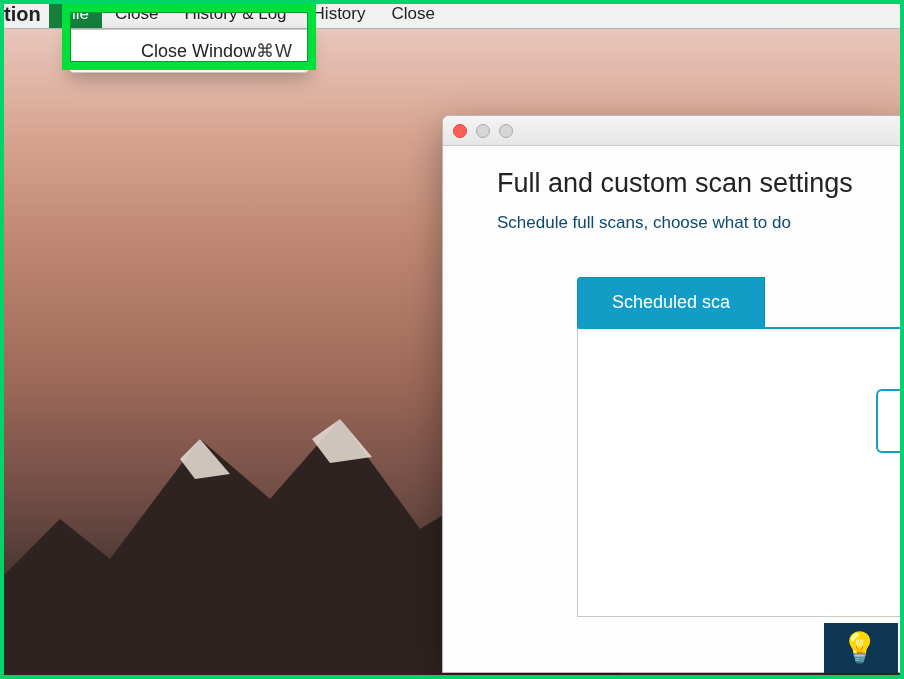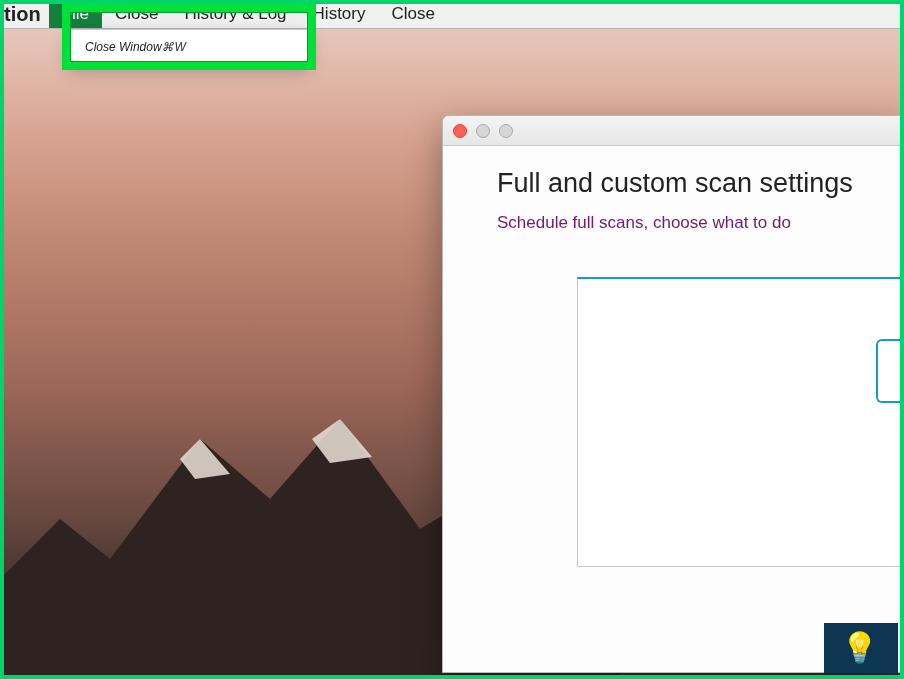--- a/index.html
+++ b/index.html
@@ -37,40 +37,40 @@
     border: 8px solid #00e03a; box-shadow: 0 0 0 1px #009e2a inset;
     pointer-events: none; z-index: 5;
   }
   .dropdown {
     position: absolute; top: 29px; left: 68px; width: 242px;
     background: #fff; border: 1px solid #c8c8c8; border-radius: 0 0 6px 6px;
     box-shadow: 0 6px 18px rgba(0,0,0,.25);
     padding: 6px 0;
   }
   .dropdown .item {
-    display: flex; justify-content: flex-start; align-items: center;
-    padding: 4px 16px; font-size: 12px; color: #222; font-style: italic;
+    display: flex; justify-content: flex-end; align-items: center;
+    padding: 4px 16px; font-size: 18px; color: #222;
   }
   .dropdown .shortcut { color: #333; letter-spacing: 1px; }
   .panel {
     position: absolute; top: 115px; left: 442px; width: 460px; height: 558px;
     background: #fdfdfd; border: 1px solid #b8b8b8; border-radius: 7px 0 0 0;
     box-shadow: 0 12px 36px rgba(0,0,0,.35);
     overflow: hidden;
   }
   .titlebar {
     height: 30px; background: linear-gradient(#f4f4f4,#e6e6e6);
     border-bottom: 1px solid #c9c9c9;
     display: flex; align-items: center; padding-left: 10px; gap: 9px;
   }
   .tl-btn { width: 14px; height: 14px; border-radius: 50%; border: 1px solid #a9a9a9; background: #d6d6d6; }
   .tl-btn.close { background: #ff5f57; border-color: #e14239; }
   .panel-body { padding: 22px 0 0 54px; }
   .panel-title { font-size: 27px; font-weight: 400; color: #222; margin-bottom: 14px; }
-  .panel-desc { font-size: 17px; color: #701a75; margin-bottom: 44px; }
+  .panel-desc { font-size: 17px; color: #0c4a6e; margin-bottom: 44px; }
   .tab-btn {
     display: inline-block; background: #129dc7; color: #fff;
     font-size: 18px; padding: 14px 34px; border-radius: 4px 0 0 0;
     border: 1px solid #0e8cb2; border-bottom: none;
     margin-left: 80px;
   }
   .card {
     margin-left: 80px; margin-top: 0; border: 1px solid #c8c8c8;
     border-top: 2px solid #129dc7;
     height: 290px; background: #fff; position: relative;
@@ -117,20 +117,21 @@
 
 <div class="panel">
   <div class="titlebar">
     <span class="tl-btn close"></span>
     <span class="tl-btn"></span>
     <span class="tl-btn"></span>
   </div>
   <div class="panel-body">
     <div class="panel-title">Full and custom scan settings</div>
     <div class="panel-desc">Schedule full scans, choose what to do</div>
+    <div class="tab-btn">Scheduled sca</div>
     <div class="card">
       <div class="card-inner"></div>
     </div>
   </div>
 </div>
 
 <div class="watermark">
   <span class="bulb">💡</span>
 </div>
 

